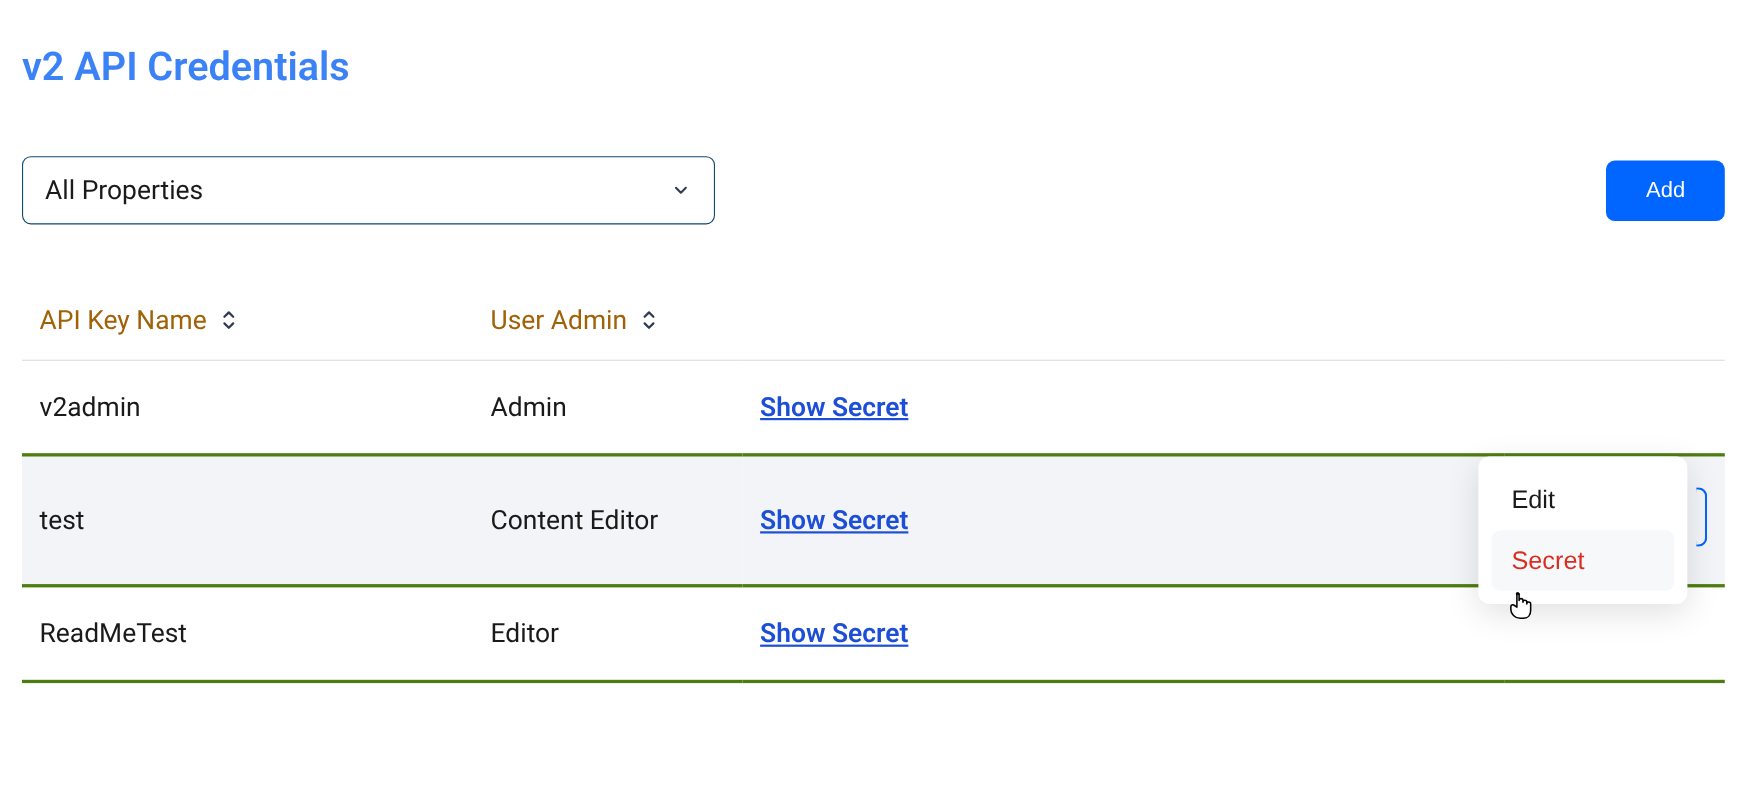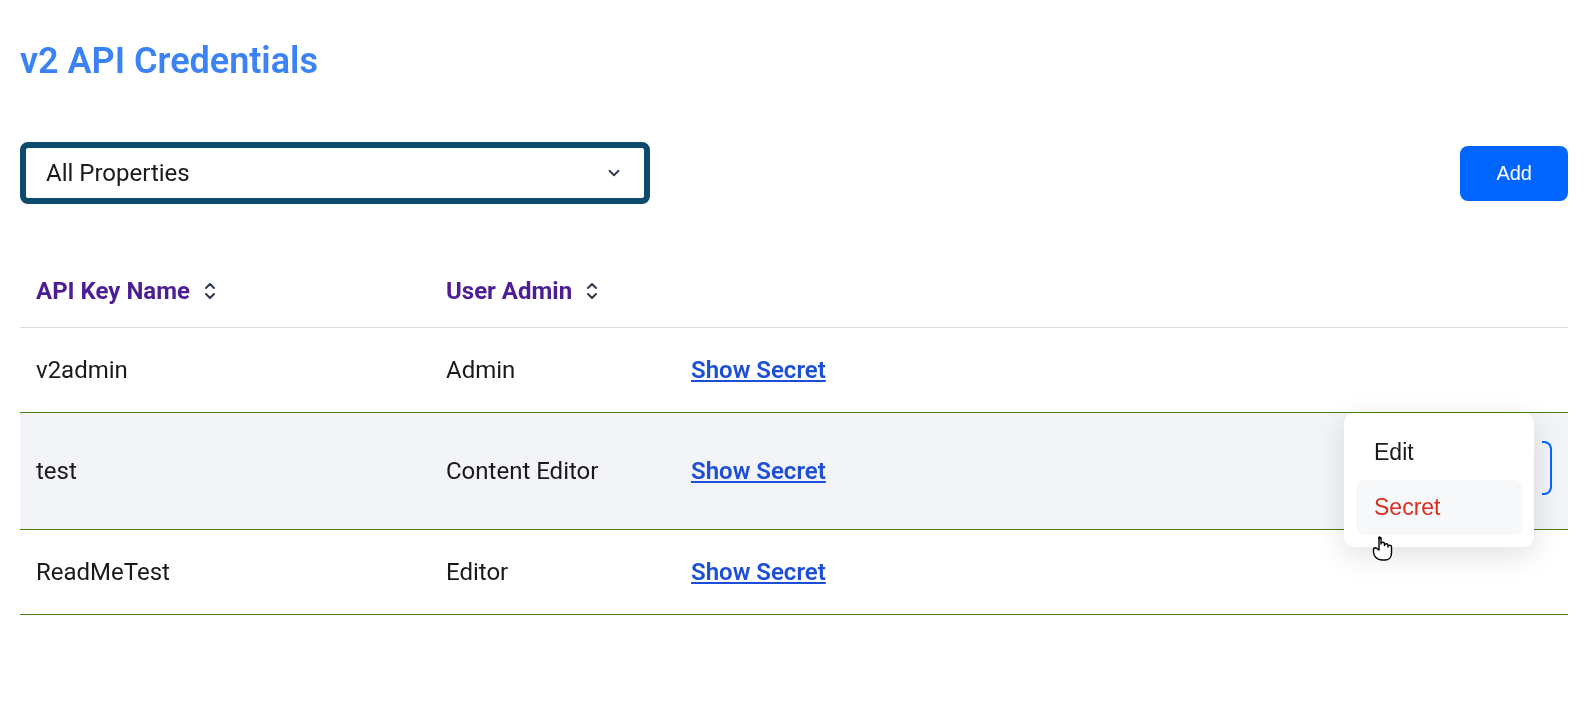--- a/index.html
+++ b/index.html
@@ -22,21 +22,21 @@
     }
     .toolbar {
       display: flex;
       justify-content: space-between;
       align-items: center;
       margin-bottom: 55px;
     }
     .dropdown {
       width: 630px;
       height: 62px;
-      border: 6px solid #0c4a6e;
+      border: 1px solid #0c4a6e;
       border-radius: 8px;
       background: #ffffff;
       display: flex;
       align-items: center;
       justify-content: space-between;
       padding: 0 20px;
       cursor: pointer;
       font-size: 24px;
       color: #1a1a1a;
     }
@@ -57,42 +57,42 @@
       padding: 16px 36px;
       cursor: pointer;
     }
     .table {
       width: 100%;
       border-collapse: collapse;
     }
     .table thead th {
       text-align: left;
       font-size: 24px;
-      font-weight: 700;
-      color: #4c1d95;
+      font-weight: 400;
+      color: #a16207;
       padding: 18px 16px 22px 16px;
       border-bottom: 1px solid #d9dde3;
     }
     .th-content {
       display: inline-flex;
       align-items: center;
       gap: 12px;
     }
     .sort-icon {
       width: 16px;
       height: 20px;
       display: inline-flex;
       align-items: center;
       justify-content: center;
     }
     .table tbody td {
       font-size: 24px;
       color: #1a1a1a;
       padding: 28px 16px;
-      border-bottom: 1px solid #4d7c0f;
+      border-bottom: 3px solid #4d7c0f;
       vertical-align: middle;
     }
     .table tbody tr.highlighted {
       background: #f2f4f7;
     }
     .link {
       color: #1d4ed8;
       text-decoration: underline;
       font-weight: 600;
       cursor: pointer;

